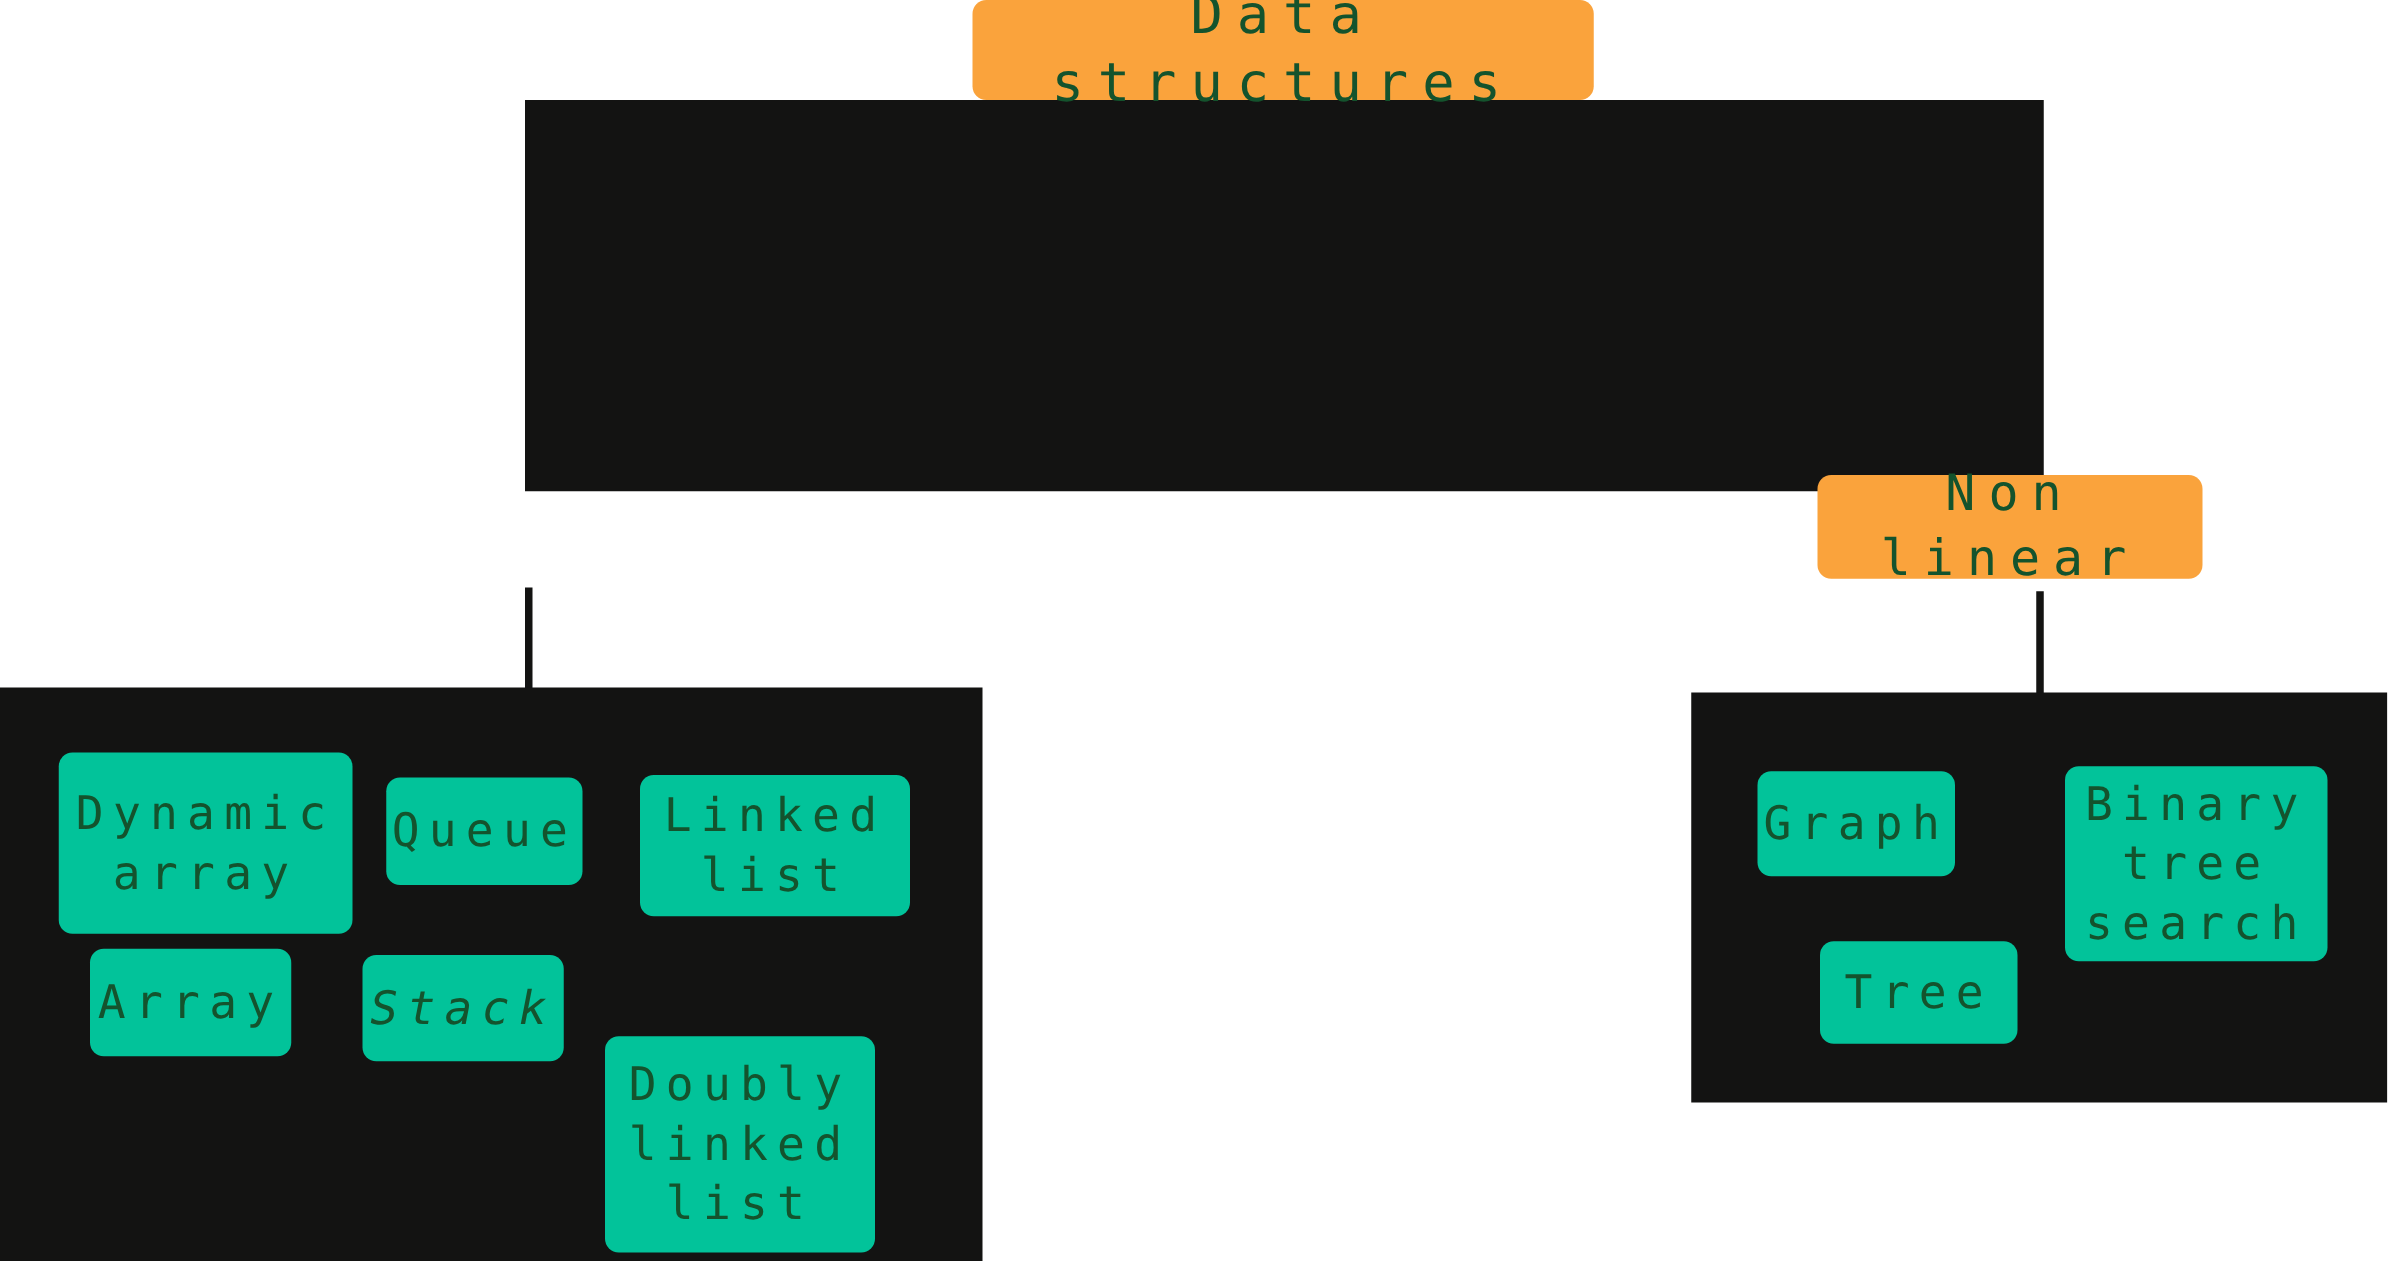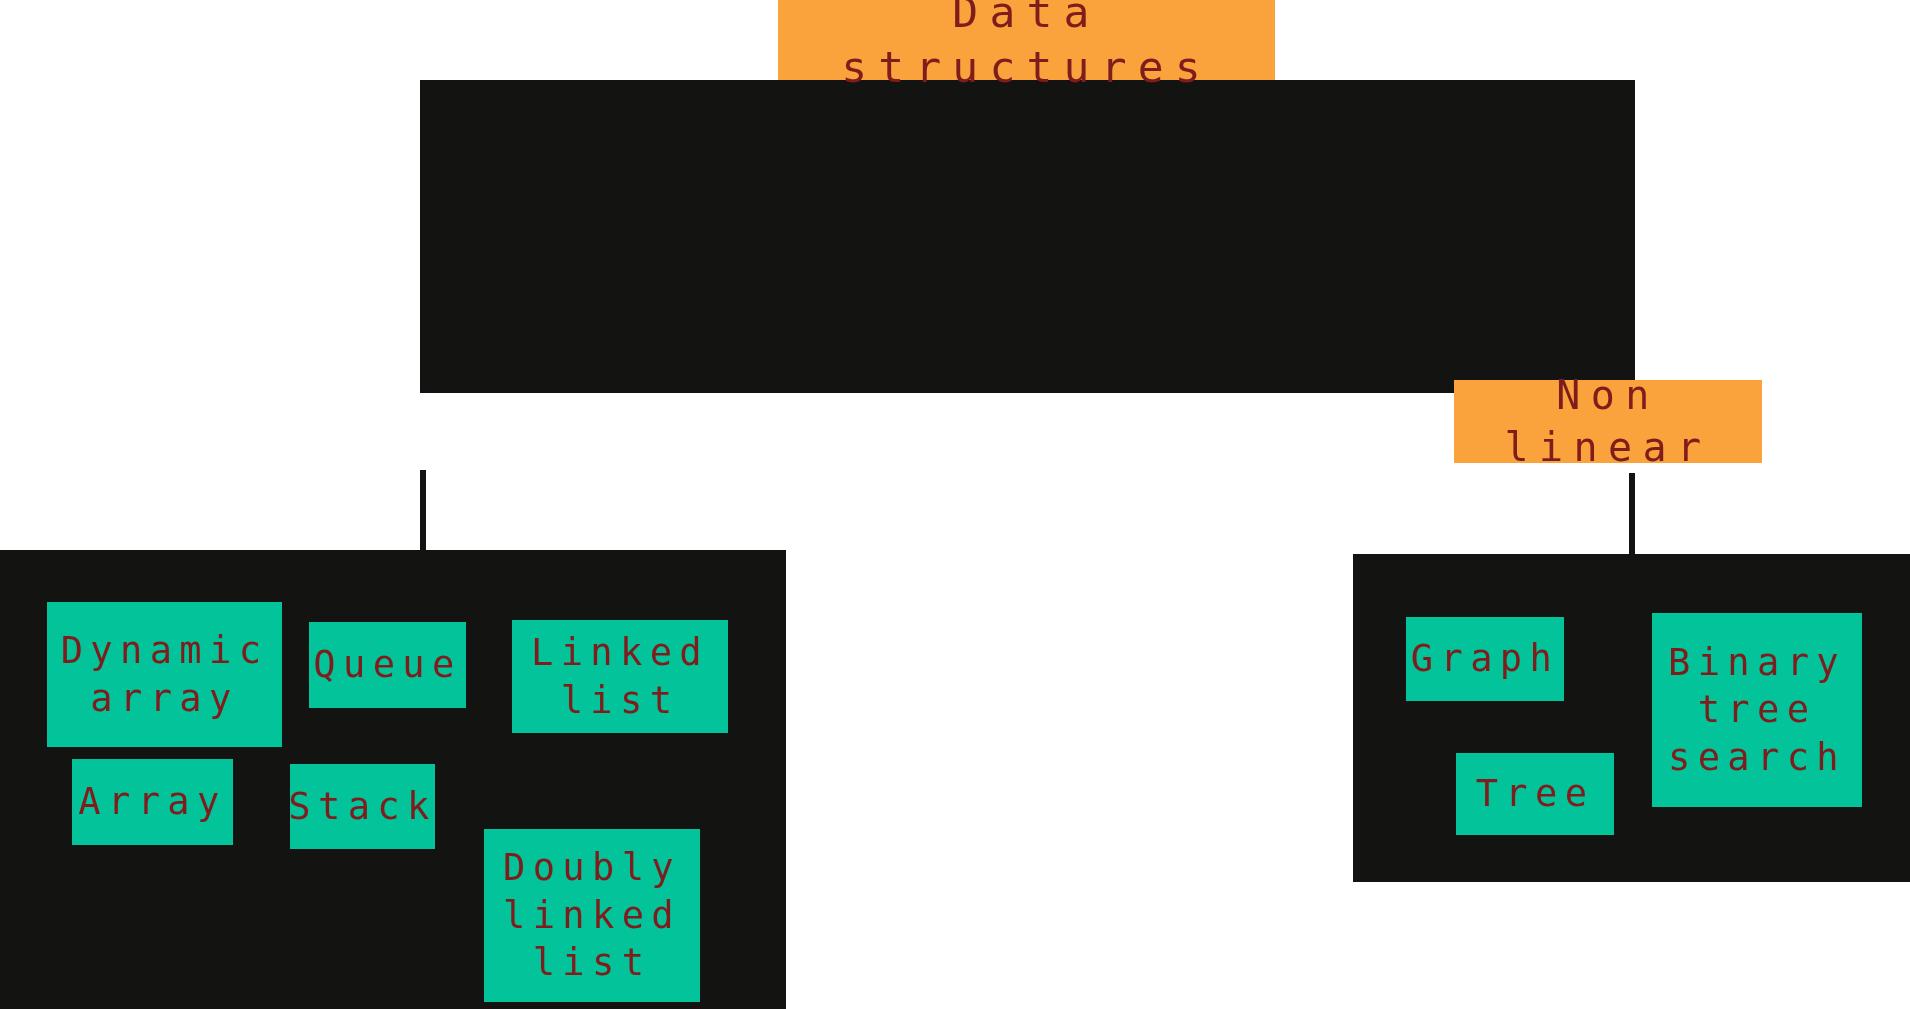--- a/index.html
+++ b/index.html
@@ -28,27 +28,28 @@
     background: #131312;
   }
 
   
   .node {
     position: absolute;
     display: flex;
     align-items: center;
     justify-content: center;
     text-align: center;
-    color: #7f1d1d;
+    color: #14532d;
     letter-spacing: 0.22em;
     line-height: 1.28;
     box-sizing: border-box;
     padding: 2px 6px;
     white-space: pre-line;
     font-weight: 500;
+    border-radius: 11px;
   }
   .node.root {
     background: #faa33c;
     font-size: 43px;
     letter-spacing: 0.26em;
   }
   .node.branch {
     background: #faa33c;
     font-size: 40px;
     letter-spacing: 0.26em;
@@ -80,29 +81,29 @@
   <div class="node leaf" style="left:47px; top:602px; width:235px; height:145px;">Dynamic
 array</div>
 
   <div class="node leaf" style="left:309px; top:601px; width:157px; height:86px;margin-top:21px;">Queue</div>
 
   <div class="node leaf" style="left:512px; top:620px; width:216px; height:113px;">Linked
 list</div>
 
   <div class="node leaf" style="left:72px; top:759px; width:161px; height:86px;">Array</div>
 
-  <div class="node leaf" style="left:290px; top:764px; width:145px; height:85px;">Stack</div>
+  <div class="node leaf" style="left:290px; top:764px; width:161px; height:85px;font-style:italic;">Stack</div>
 
   <div class="node leaf" style="left:484px; top:781px; width:216px; height:173px;margin-top:48px;">Doubly
 linked
 list</div>
 
   <div class="panel" style="left:1353px; top:554px; width:557px; height:328px;"></div>
 
   <div class="node leaf" style="left:1406px; top:617px; width:158px; height:84px;">Graph</div>
 
-  <div class="node leaf" style="left:1652px; top:613px; width:210px; height:194px;">Binary
+  <div class="node leaf" style="left:1652px; top:613px; width:210px; height:156px;">Binary
 tree
 search</div>
 
   <div class="node leaf" style="left:1456px; top:753px; width:158px; height:82px;">Tree</div>
 
 </div>
 
 </body></html>

